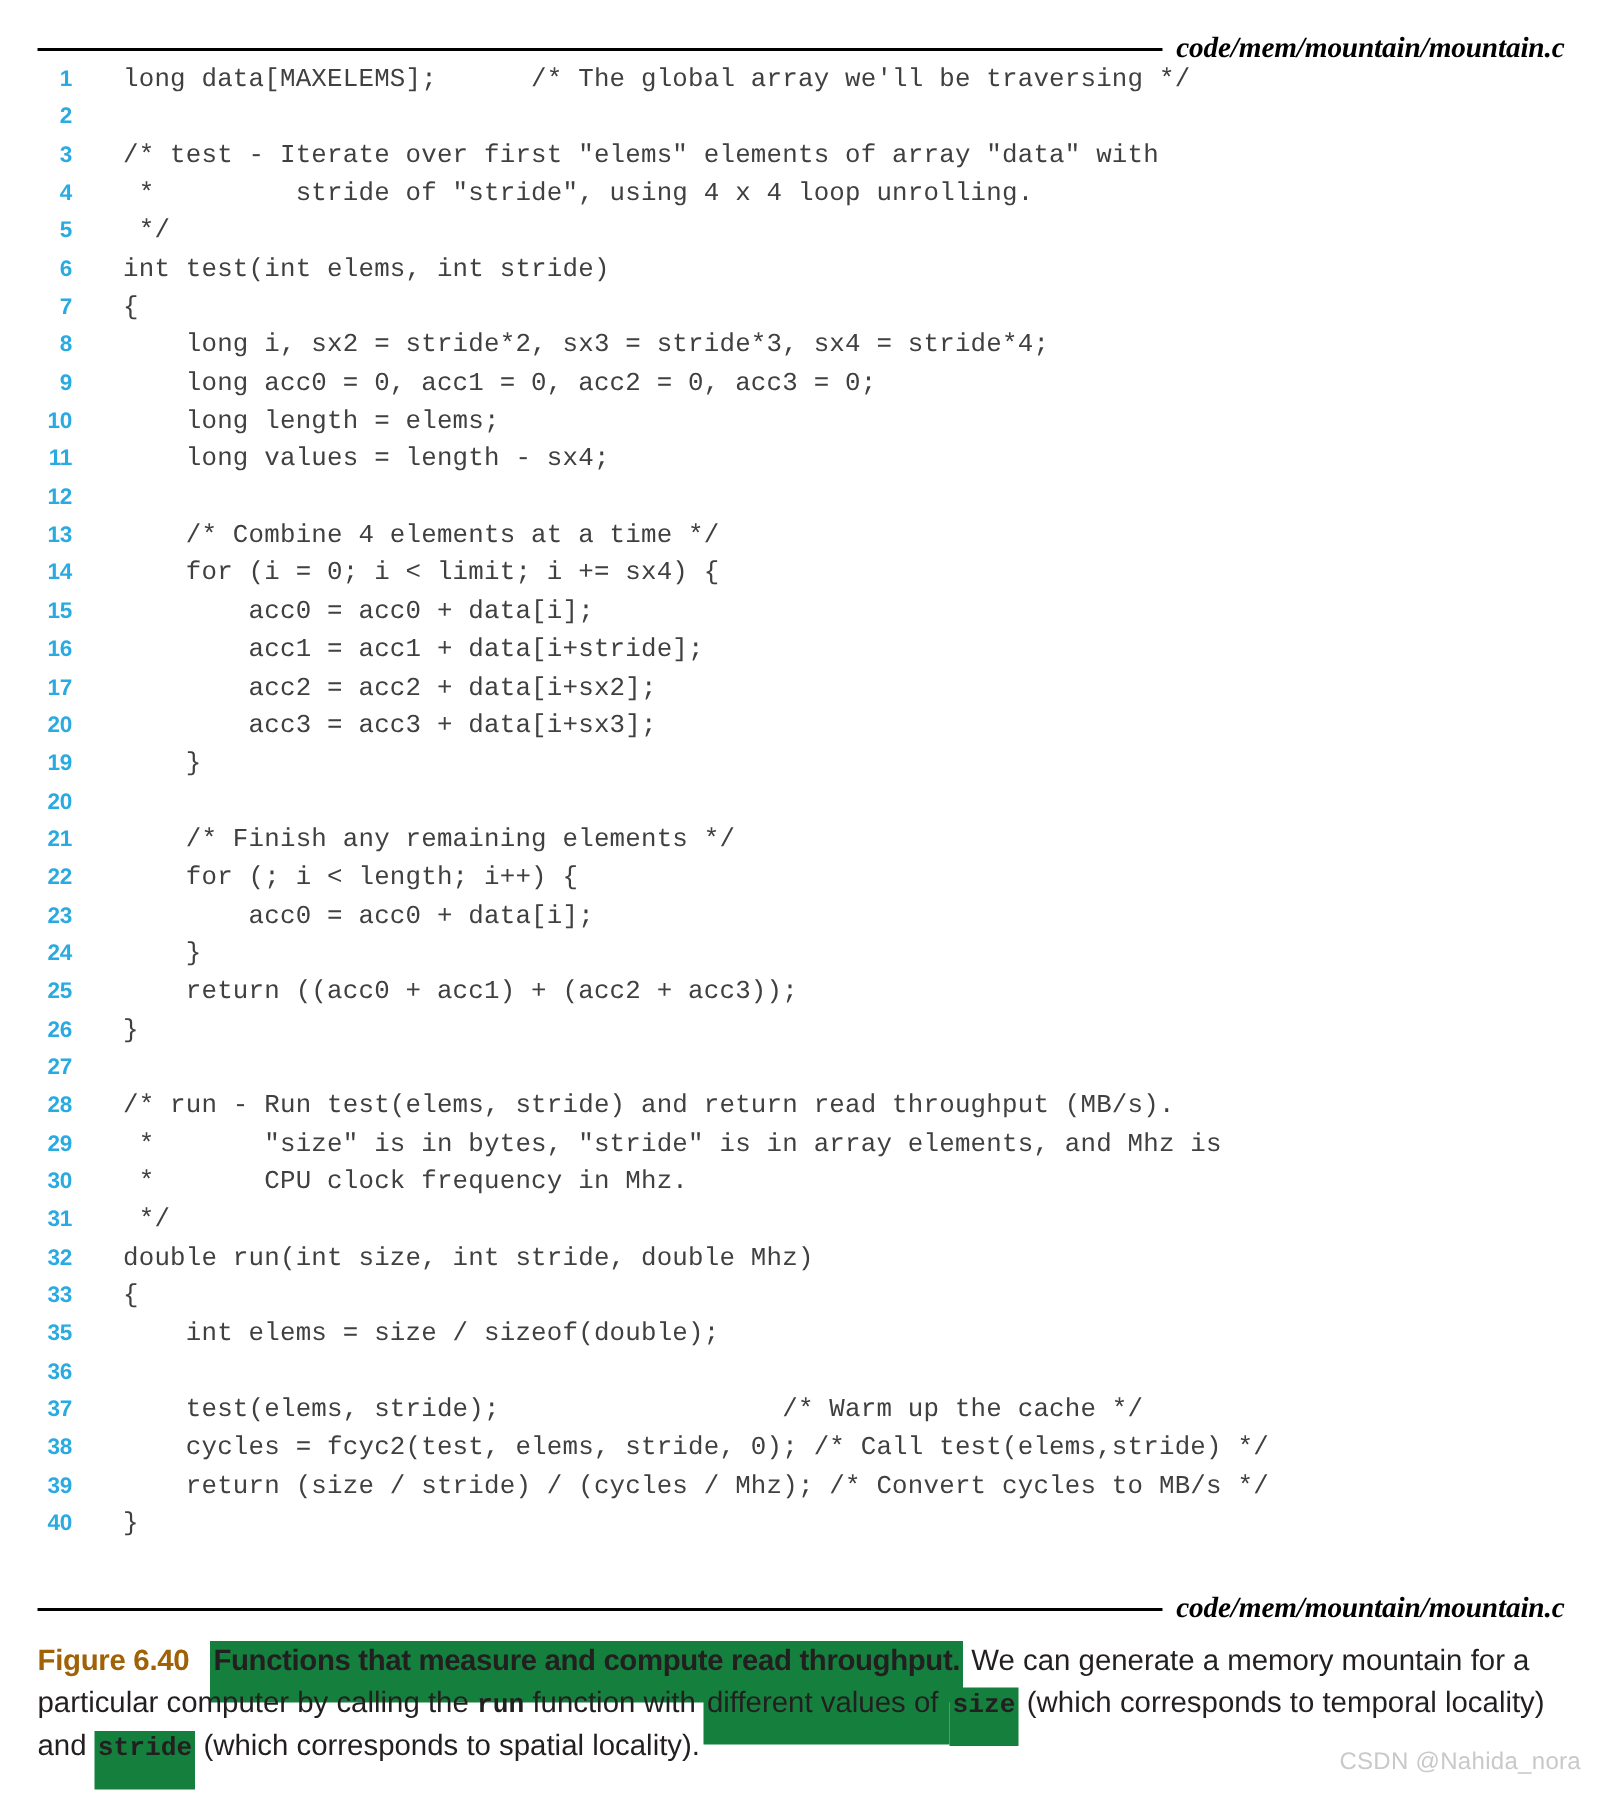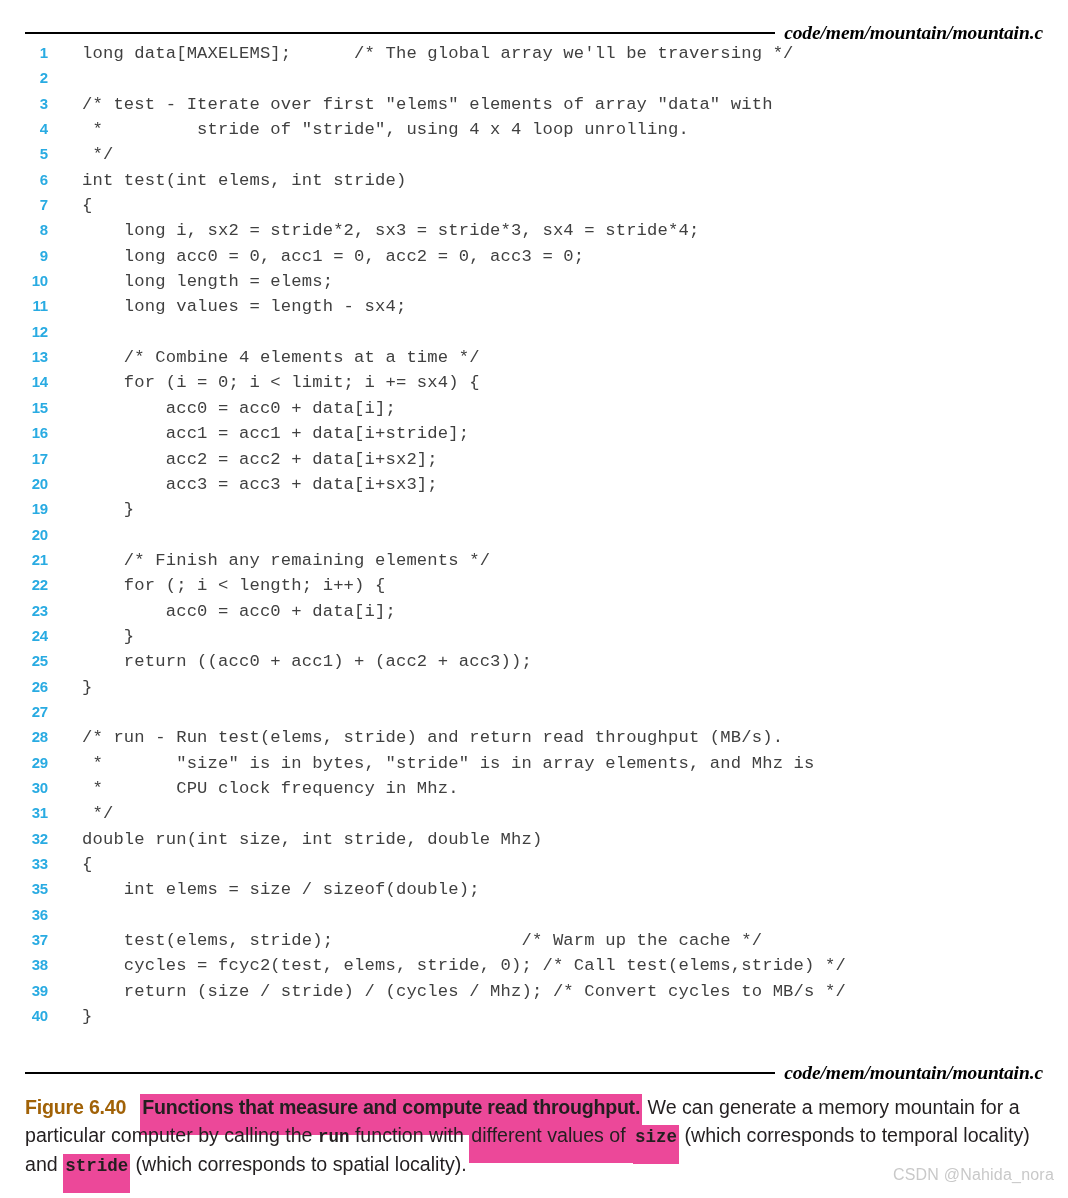--- a/index.html
+++ b/index.html
@@ -98,21 +98,21 @@
     line-height: 27.5px;
     color: #231f20;
   }
   .caption .fignum {
     color: #a16207;
     font-weight: 700;
     letter-spacing: -0.2px;
   }
   .caption .gap { display: inline-block; width: 14px; }
   .caption .hl {
-    background: #ec4899;
+    background: #15803d;
     box-decoration-break: clone;
     -webkit-box-decoration-break: clone;
     padding: 2px 2px 17px 2px;
   }
   .caption .bold {
     font-weight: 700;
     letter-spacing: -0.25px;
   }
   .caption .mono {
     font-family: "Liberation Mono", monospace;

